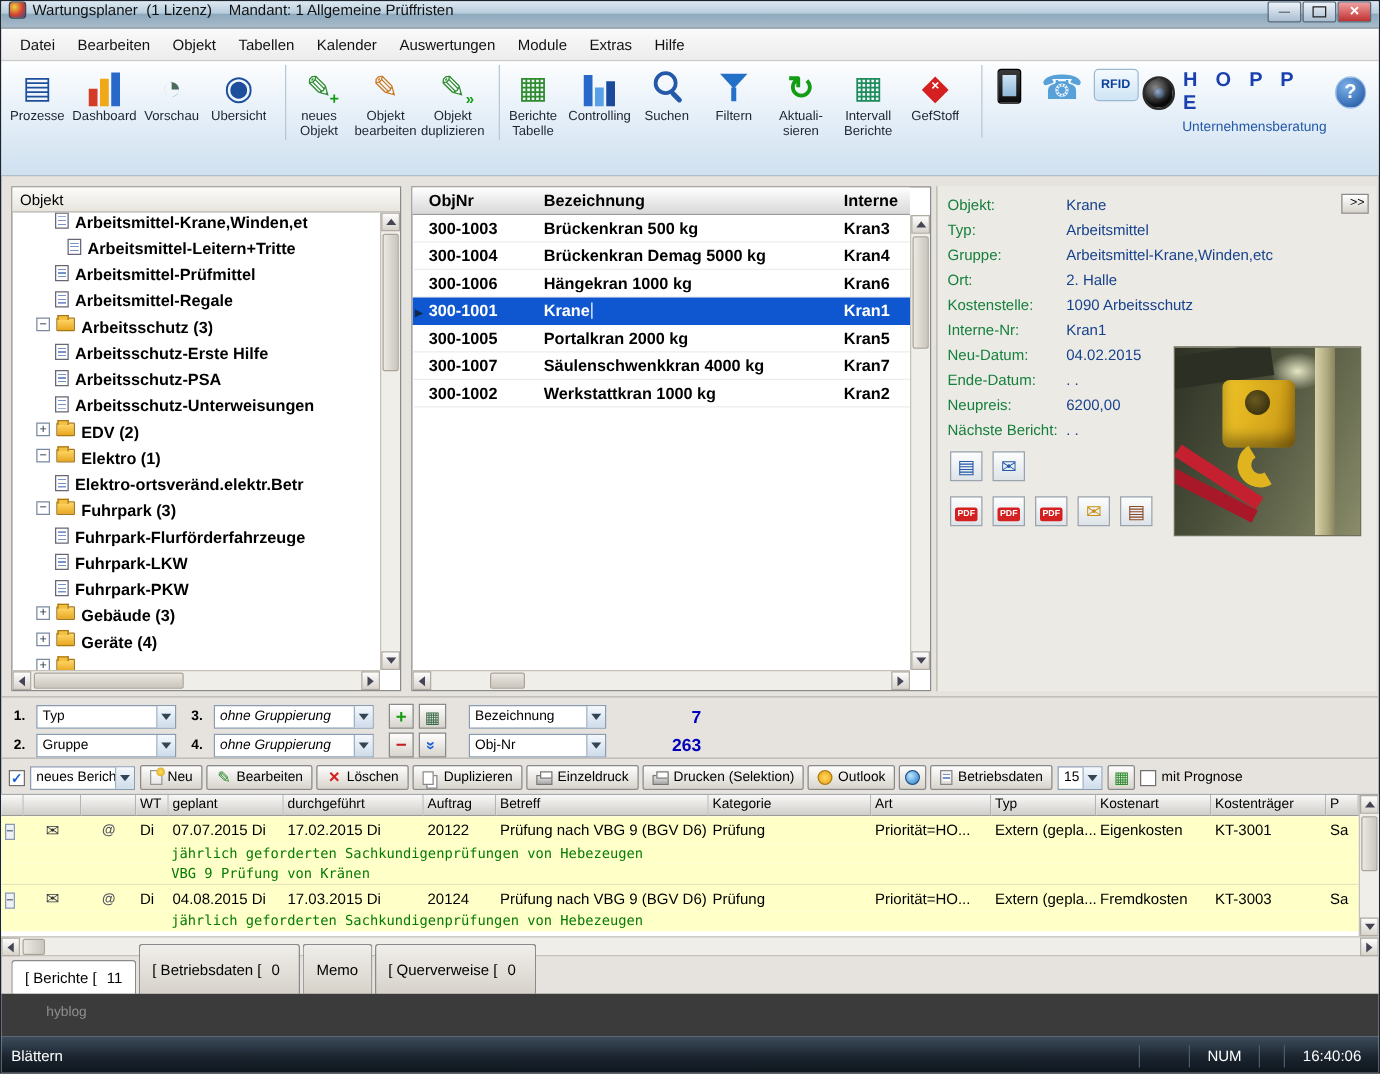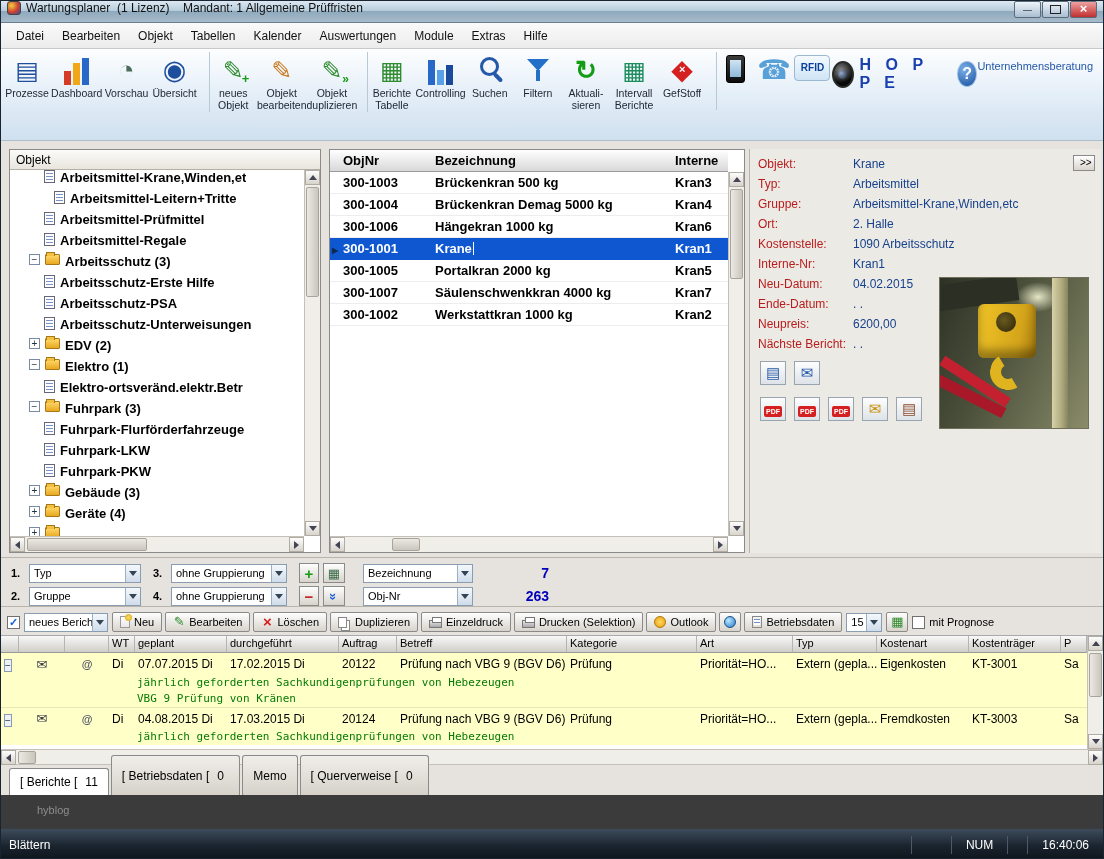--- a/index.html
+++ b/index.html
@@ -66,21 +66,21 @@
   .ti-filter::before{content:"";position:absolute;top:4px;left:6px;border:11px solid transparent;
     border-top:12px solid #2470c8;border-bottom:0;}
   .ti-filter::after{content:"";position:absolute;top:15px;left:15px;width:4px;height:11px;background:#2470c8;}
   .ti-camera{width:27px;height:27px;border-radius:50%;background:radial-gradient(circle at 38% 32%,#8a8a8a,#0a0a0a 65%);
     border:2px solid #2a2a2a;}
   .ti-camera::after{content:"";position:absolute;width:9px;height:9px;border-radius:50%;
     background:radial-gradient(circle at 35% 35%,#9ac,#123);}
   .ti-help{width:26px;height:26px;border-radius:50%;color:#fff;font-weight:bold;font-size:16px;
     background:radial-gradient(circle at 35% 30%,#7ab0e8,#1a4f9c);border:1px solid #9cc0e8;}
   .ti-help::before{content:"?";}
-  .brand{margin-left:auto;padding:4px 8px 0 0;display:flex;flex-direction:row;align-items:flex-start;}
+  .brand{margin-left:auto;padding:4px 8px 0 0;display:flex;flex-direction:column;align-items:center;}
   .brand-row{display:flex;align-items:center;gap:6px;}
   .brand-letters{color:#1a3fae;font-weight:bold;font-size:16px;letter-spacing:5px;}
   .brand-sub{color:#2458a8;font-size:11px;margin-top:4px;}
 
   
   .main{position:absolute;top:140px;left:0;right:0;height:416px;}
   .tree-panel{position:absolute;left:8px;top:8px;width:312px;height:404px;background:#fff;border:1px solid #8a8a8a;}
   .tree-header{position:absolute;top:0;left:0;right:0;height:20px;background:linear-gradient(#fcfbf8,#e8e5de);
     border-bottom:1px solid #b4b0a8;font-size:12px;padding:3px 0 0 6px;}
   .tree-items{position:absolute;top:20px;left:0;right:16px;bottom:16px;overflow:hidden;}
@@ -107,21 +107,21 @@
   .c-intern{flex:1;padding-left:3px;}
   .grow2.sel{background:#0e57d0;color:#fff;border-bottom-color:#0e57d0;}
   .grow2.sel .c-gutter::before{content:"▶";font-size:8px;color:#10284a;}
   .grow2.sel .c-bez::after{content:"";display:inline-block;width:1px;height:13px;background:#fff;margin-left:1px;vertical-align:-2px;}
 
   .details-panel{position:absolute;left:748px;top:8px;width:352px;height:404px;background:#eceae5;border-left:1px solid #b8b4ac;}
   .expand-btn{position:absolute;top:6px;right:6px;width:22px;height:16px;font-size:10px;line-height:1;
     border:1px solid #8a8a8a;background:linear-gradient(#fff,#d8d4cc);font-family:inherit;}
   .dfields{position:absolute;top:8px;left:8px;width:330px;}
   .dfield{height:20px;font-size:12px;white-space:nowrap;}
-  .dlabel{display:inline-block;width:95px;color:#b91c1c;}
+  .dlabel{display:inline-block;width:95px;color:#15803d;}
   .dvalue{color:#16418c;}
   .dicons1{position:absolute;top:212px;left:10px;display:flex;gap:8px;}
   .dicons2{position:absolute;top:248px;left:10px;display:flex;gap:8px;}
   .sbtn{width:26px;height:24px;border:1px solid #9aa4ae;background:linear-gradient(#fdfdfd,#dde3e8);
     display:flex;align-items:center;justify-content:center;}
   .di::before{content:"▤";color:#666;font-size:14px;}
   .di-pdf-icon::before{content:"PDF";background:#d42020;color:#fff;font-size:7px;font-weight:bold;
     padding:2px;border-radius:2px;letter-spacing:0;}
   .di-mail-icon::before{content:"✉";color:#c89010;font-size:15px;}
   .di-report-design-icon::before{content:"▤";color:#2458a8;font-size:15px;}
@@ -161,21 +161,21 @@
 
   
   .grouping{position:absolute;top:556px;left:0;right:0;height:50px;border-top:1px solid #b8b4ac;border-bottom:1px solid #b8b4ac;}
   .grow{position:absolute;left:10px;display:flex;align-items:center;gap:4px;}
   .gnum{font-size:11px;font-weight:bold;width:14px;}
   .combo{display:inline-flex;align-items:center;height:19px;background:#fff;border:1px solid #8a9cb0;font-size:11px;padding-left:4px;}
   .combo .cval{flex:1;overflow:hidden;white-space:nowrap;}
   .combo .arr{width:15px;height:100%;background:linear-gradient(#f4f8fc,#cfdcea);border-left:1px solid #9ab0c4;
     display:flex;align-items:center;justify-content:center;}
   .combo .arr::after{content:"";border:4px solid transparent;border-top:5px solid #345;margin-top:4px;}
-  .w36{width:36px;}.w80{width:84px;}.w110{width:112px;}.w112{width:110px;}.w122{width:116px;}
+  .w36{width:36px;}.w80{width:84px;}.w110{width:112px;}.w112{width:110px;}.w122{width:128px;font-style:italic;}
   .pm{width:20px;height:20px;margin-left:8px;border:1px solid #8a8a8a;background:linear-gradient(#fefefe,#d8d4cc);
     display:flex;align-items:center;justify-content:center;font-size:15px;font-weight:bold;}
   .pm.plus::before{content:"+";color:#149c14;}
   .pm.minus::before{content:"−";color:#c42020;}
   .gbtn{width:22px;height:20px;border:1px solid #8a8a8a;background:linear-gradient(#fefefe,#d8d4cc);
     display:flex;align-items:center;justify-content:center;font-size:13px;}
   .gi-grid::before{content:"▦";color:#3a6a4a;}
   .gi-chevrons::before{content:"»";color:#1a5fd4;font-weight:bold;display:inline-block;transform:rotate(90deg);}
   .gcount{width:56px;text-align:right;color:#0000bb;font-weight:bold;font-size:14px;margin-left:16px;}
   .combo.ml{margin-left:14px;}

